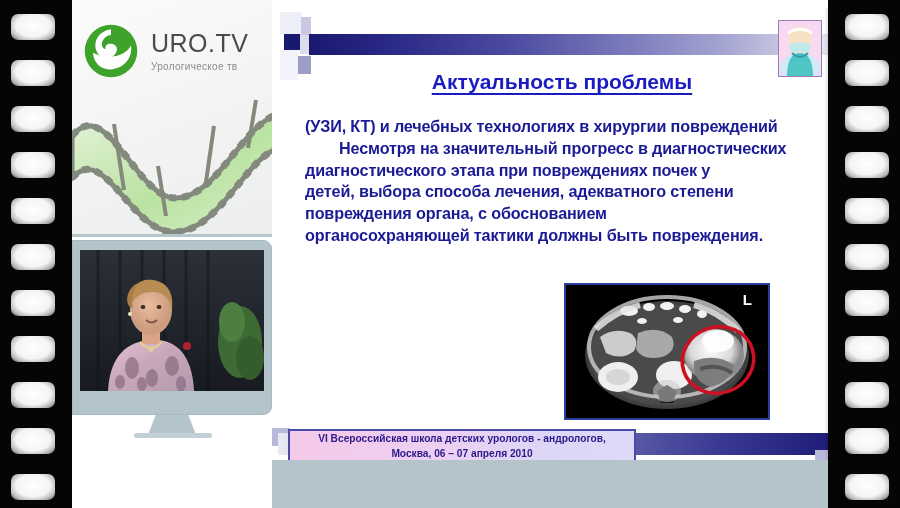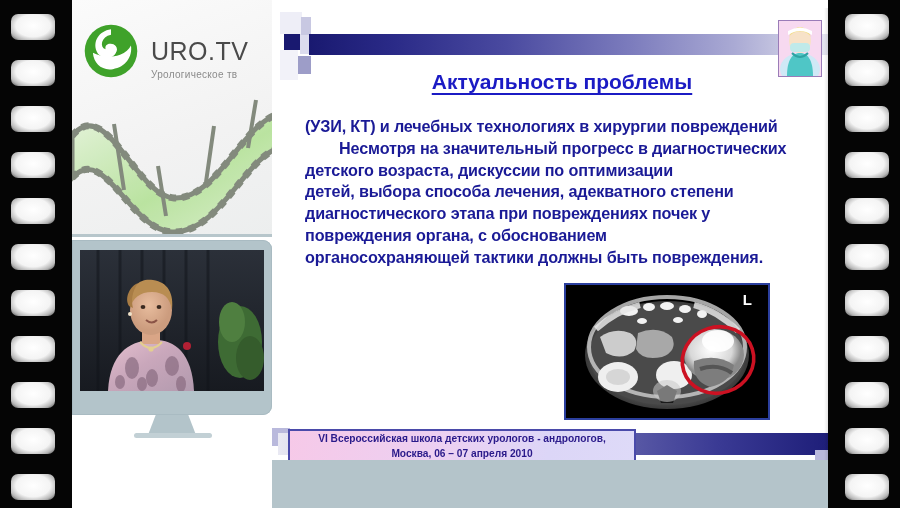--- a/index.html
+++ b/index.html
@@ -68,21 +68,21 @@
     left: 0; top: 0;
     width: 200px; height: 237px;
     background: linear-gradient(160deg, #fbfbfb 0%, #f2f2f2 60%, #eceeee 100%);
     overflow: hidden;
   }
   .logo-row {
     position: absolute;
     left: 10px;
     top: 22px;
     display: flex;
-    align-items: flex-end;
+    align-items: center;
   }
   .logo-mark {
     width: 58px;
     height: 58px;
     flex: 0 0 auto;
   }
   .logo-text {
     margin-left: 11px;
     line-height: 1;
   }
@@ -448,23 +448,22 @@
           <rect x="11" y="22" width="20" height="9" rx="4" fill="#bfeaea"></rect>
           <path d="M13 32 q8 8 16 0" stroke="#2fa3a3" stroke-width="2" fill="none"></path>
         </svg>
       </div>
 
       <div class="slide-title">Актуальность проблемы</div>
 
       <div class="slide-body">
         <div>(УЗИ, КТ) и лечебных технологиях в хирургии повреждений</div>
         <div><span class="indent"></span><span>Несмотря на значительный прогресс в диагностических</span></div>
-        <div>детского возраста, дискуссии по оптимизации</div>
+        <div>диагностического этапа при повреждениях почек у</div>
         <div>детей, выбора способа лечения, адекватного степени</div>
-        <div>диагностического этапа при повреждениях почек у</div>
         <div>повреждения органа, с обоснованием</div>
         <div>органосохраняющей тактики должны быть повреждения.</div>
       </div>
 
       <div class="ct-wrap">
         <svg class="ct-svg" viewBox="0 0 202 133" preserveAspectRatio="none">
           <defs>
             <radialGradient id="tissue" cx="0.5" cy="0.5">
               <stop offset="0%" stop-color="#9a9a9a"></stop>
               <stop offset="60%" stop-color="#777777"></stop>

